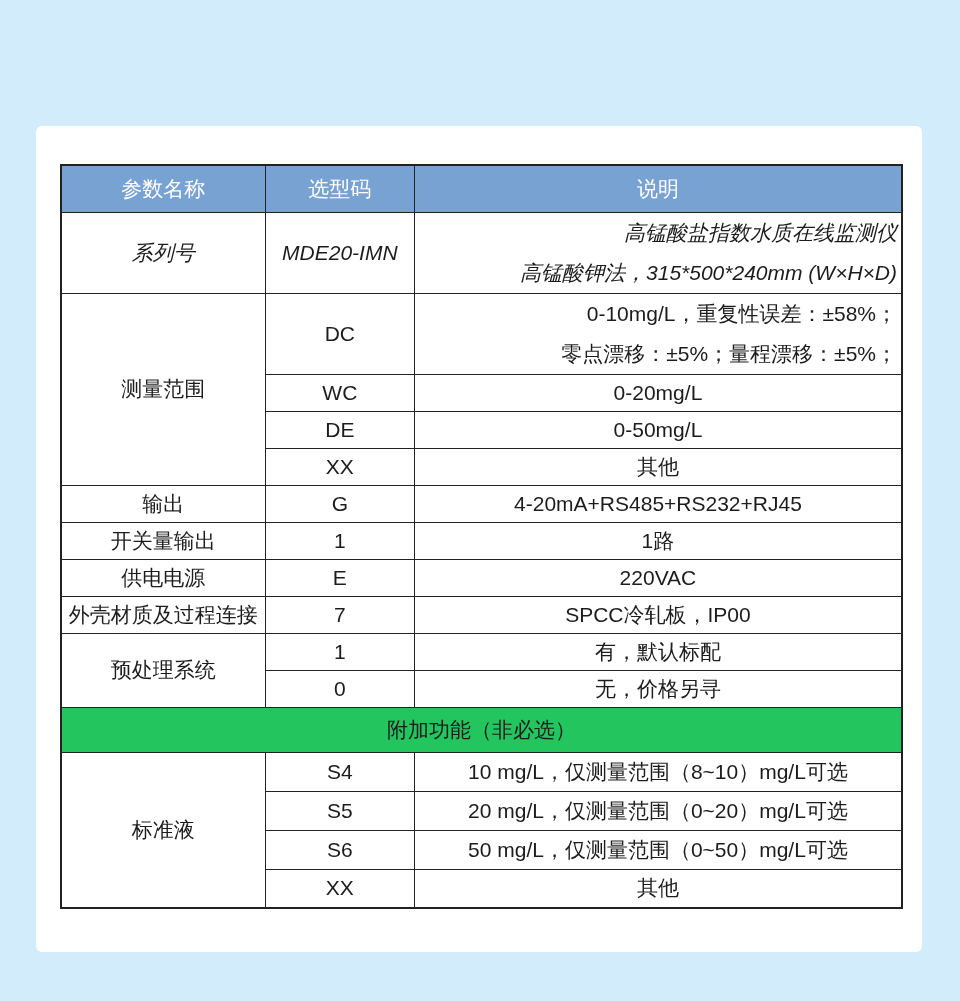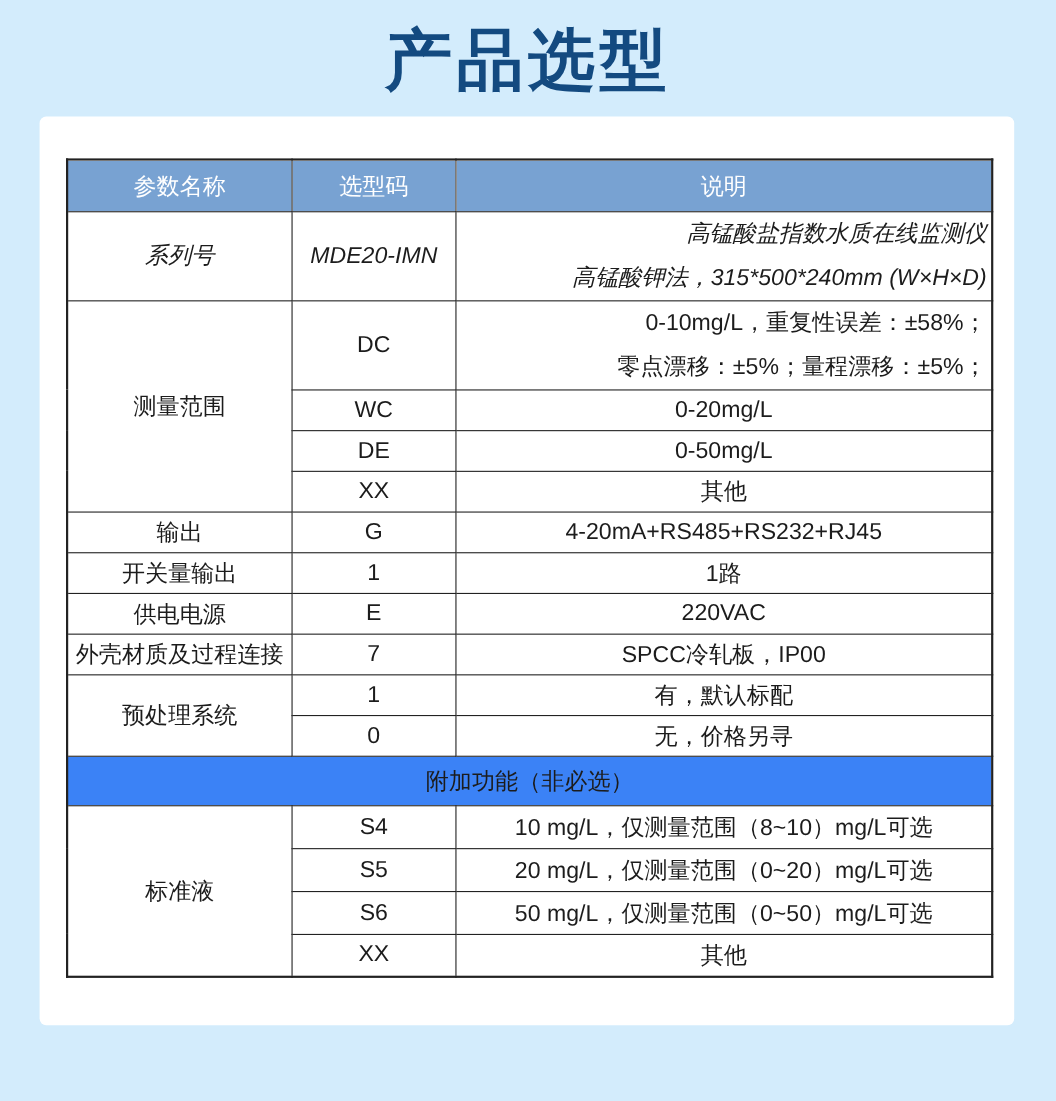--- a/index.html
+++ b/index.html
@@ -12,21 +12,21 @@
   .page-title {
     padding-top:14px;
     text-align:center;
     font-size:61px;
     font-weight:bold;
     letter-spacing:4px;
     color:#134a80;
   }
   .card {
     position:absolute;
-    left:36px; top:106px;
+    left:36px; top:126px;
     width:886px; height:826px;
     background:#ffffff;
     border-radius:6px;
   }
   table.spec {
     border-collapse:collapse;
     table-layout:fixed;
     width:843px;
     margin:38px 0 0 24px;
     border:2px solid #222222;
@@ -48,32 +48,31 @@
     height:47px;
   }
   tr.r81 { height:81px;font-style:italic; }
   tr.r72 { height:72px; }
   tr.r37 { height:37px; }
   tr.r45 { height:45px; }
   tr.r39 { height:39px; }
   td.vtop { vertical-align:top; padding-top:4px; }
   td.vtop div, td.vtop { line-height:40px;text-align:right; }
   td.addon-band {
-    background:#3b82f6;
+    background:#22c55e;
     color:#ffffff;
     font-size:21px;
     margin-top:19px;
   }
 </style>
 </head>
 <body>
 
 <div class="page">
 
-  <div class="page-title">产品选型</div>
 
   <div class="card">
     <table class="spec">
       <colgroup>
         <col style="width:204px">
         <col style="width:149px">
         <col style="width:487px">
       </colgroup>
 
       <thead>

